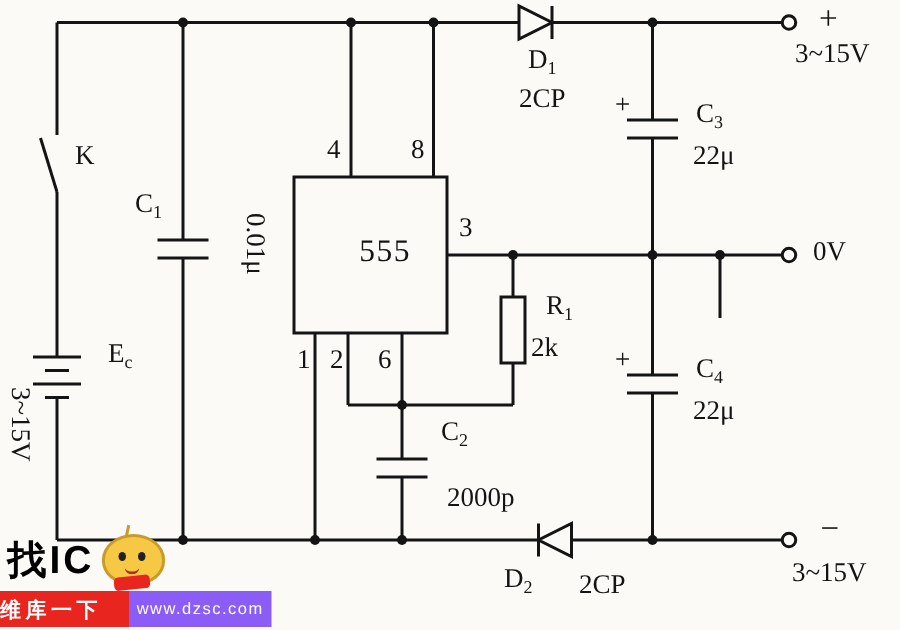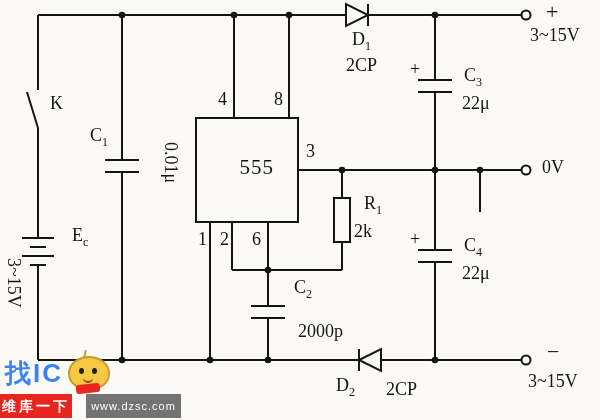--- a/index.html
+++ b/index.html
@@ -14,24 +14,24 @@
     position:absolute;
     font-family:"Liberation Serif",serif;
     font-size:18px;color:#141414;white-space:nowrap;line-height:1.1;
   }
   .lbl sub{font-size:12px;line-height:0;}
   .big{font-size:22px;}
   .vert{writing-mode:vertical-rl;text-orientation:mixed;}
   .ic-title{font-size:21px;width:54px;text-align:right;letter-spacing:1px;}
   
   .wm{position:absolute;left:0;top:350px;width:182px;height:70px;font-family:"Liberation Sans",sans-serif;}
-  .wm-slogan{position:absolute;left:5px;top:6px;font-size:26px;font-weight:bold;color:#3b82f6;letter-spacing:2px;}
-  .wm-red{position:absolute;left:0;top:44px;width:72px;height:24px;background:#e8251f;color:#fff;
-          font-size:14px;font-weight:bold;text-align:center;line-height:24px;letter-spacing:3px;}
-  .wm-black{position:absolute;left:86px;top:44px;width:95px;height:24px;background:#737373;color:#fff;
+  .wm-slogan{position:absolute;left:5px;top:6px;font-size:26px;font-weight:bold;color:#000000;letter-spacing:2px;}
+  .wm-red{position:absolute;left:0;top:44px;width:86px;height:24px;background:#e8251f;color:#fff;
+          font-size:14px;font-weight:bold;text-align:left;line-height:24px;letter-spacing:3px;}
+  .wm-black{position:absolute;left:86px;top:44px;width:95px;height:24px;background:#8b5cf6;color:#fff;
           font-size:11px;text-align:center;line-height:24px;letter-spacing:1px;}
   .mascot{position:absolute;left:58px;top:0;width:62px;height:46px;}
   .m-head{position:absolute;left:10px;top:6px;width:38px;height:30px;background:#f7c844;
           border:2px solid #c89b2a;border-radius:50% 50% 46% 46%;}
   .m-eye{position:absolute;top:10px;width:5px;height:6px;background:#222;border-radius:50%;}
   .m-eye.l{left:9px}.m-eye.r{left:22px}
   .m-mouth{position:absolute;left:13px;top:19px;width:10px;height:4px;border-bottom:2px solid #a33;border-radius:0 0 8px 8px;}
   .m-scarf{position:absolute;left:18px;top:34px;width:24px;height:9px;background:#e8251f;border-radius:3px;transform:rotate(-6deg);}
   .m-ant{position:absolute;left:26px;top:0px;width:2px;height:8px;background:#c89b2a;transform:rotate(12deg);}
 </style>

